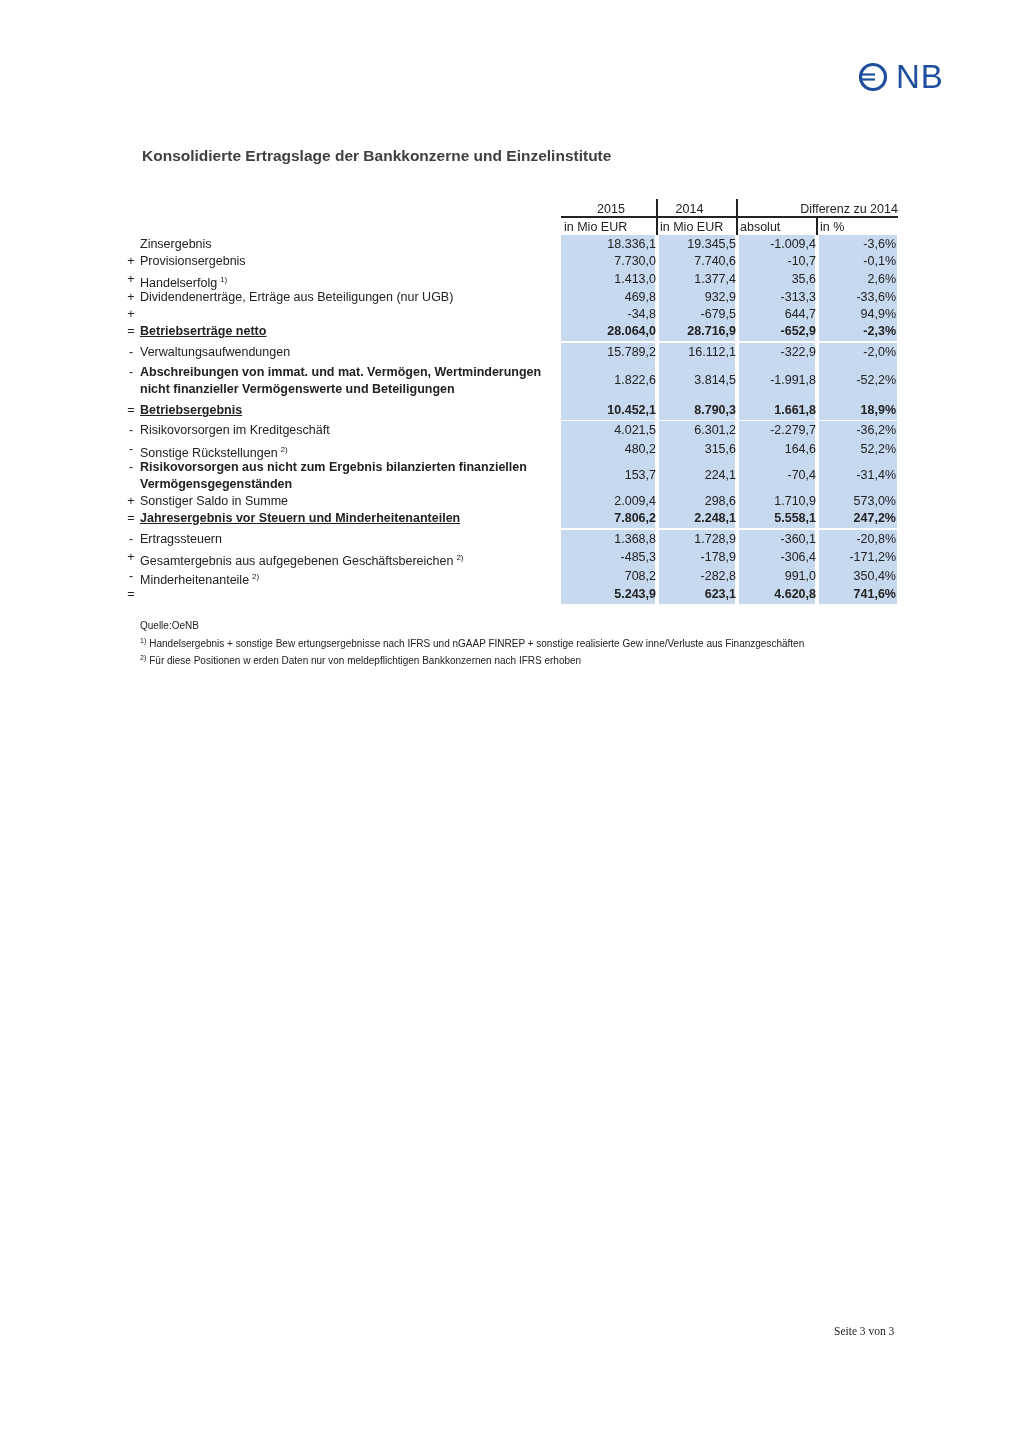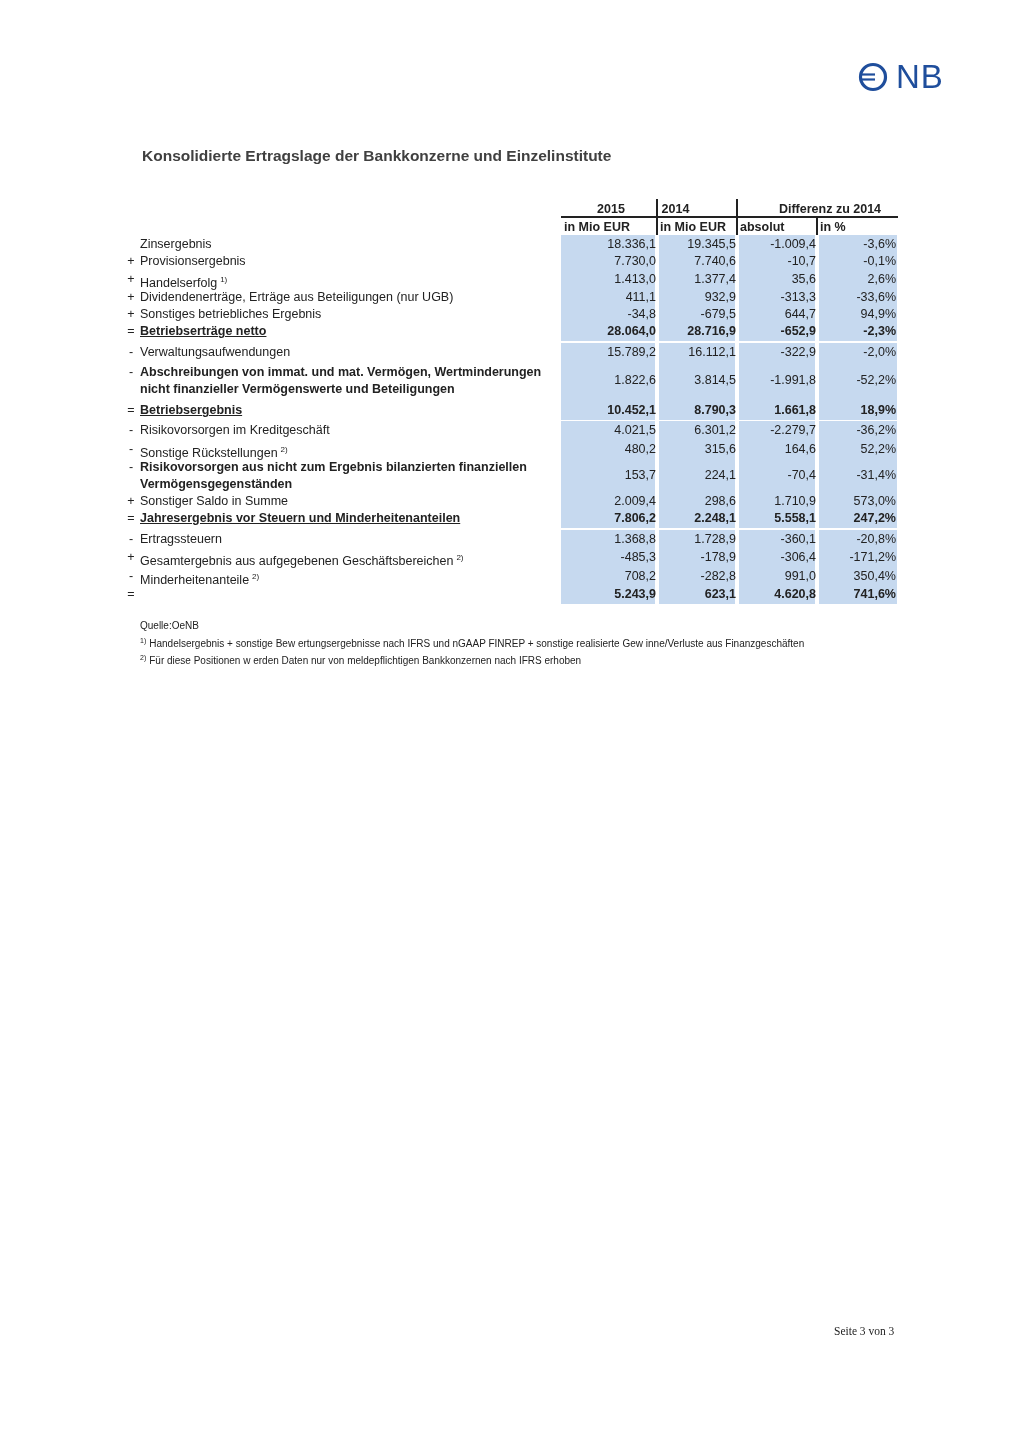--- a/index.html
+++ b/index.html
@@ -9,21 +9,21 @@
   .logo { position: absolute; left: 858px; top: 60px; width: 105px; height: 34px;
           display: flex; align-items: center; color: #1f4e9c; }
   .logo svg { display: block; }
   .logo-text { font-family: "Liberation Sans", sans-serif; font-size: 33px; font-weight: normal;
                letter-spacing: 1px; color: #1f4e9c; margin-left: 8px; line-height: 34px; }
 
   .title { position: absolute; left: 142px; top: 147px; font-size: 15.5px; font-weight: bold;
            color: #404040; white-space: nowrap; }
 
   
-  .hdr { position: absolute; font-size: 12.5px; color: #222; font-weight: bold; }
+  .hdr { position: absolute; font-size: 12.5px; color: #222; }
   .hdr-year { top: 202px; text-align: center; }
   .hdr-unit { top: 220px; }
   .hline { position: absolute; height: 2px; background: #222; }
   .vline { position: absolute; width: 2px; background: #222; }
 
   .col-bg { position: absolute; background: #c6d9ef; }
 
   .row { position: absolute; left: 0; width: 1019px; font-size: 12.5px; line-height: 17px; }
   .row .op { position: absolute; left: 126px; width: 10px; text-align: center; }
   .row .label { position: absolute; left: 140px; width: 420px; white-space: nowrap; }
@@ -51,22 +51,22 @@
     <circle cx="15" cy="15" r="12.5" fill="none" stroke="#1f4e9c" stroke-width="3.2"></circle>
     <line x1="3" y1="12.5" x2="17" y2="12.5" stroke="#1f4e9c" stroke-width="2.2"></line>
     <line x1="3" y1="17.5" x2="17" y2="17.5" stroke="#1f4e9c" stroke-width="2.2"></line>
   </svg>
   <span class="logo-text">NB</span>
 </div>
 
 <div class="title">Konsolidierte Ertragslage der Bankkonzerne und Einzelinstitute</div>
 
 <div class="hdr hdr-year" style="left:566px;width:90px;">2015</div>
-<div class="hdr hdr-year" style="left:643px;width:65px;">2014</div>
-<div class="hdr hdr-year" style="left:750px;width:160px;text-align:center;">Differenz zu 2014</div>
+<div class="hdr hdr-year" style="left:657px;width:65px;">2014</div>
+<div class="hdr hdr-year" style="left:769px;width:160px;text-align:center;">Differenz zu 2014</div>
 
 <div class="hline" style="left:561px;top:216px;width:337px;"></div>
 <div class="vline" style="left:656px;top:199px;height:36px;"></div>
 <div class="vline" style="left:736px;top:199px;height:36px;"></div>
 <div class="vline" style="left:816px;top:218px;height:17px;"></div>
 
 <div class="hdr hdr-unit" style="left:564px;">in Mio EUR</div>
 <div class="hdr hdr-unit" style="left:660px;">in Mio EUR</div>
 <div class="hdr hdr-unit" style="left:740px;">absolut</div>
 <div class="hdr hdr-unit" style="left:820px;">in %</div>
@@ -111,28 +111,27 @@
       <span class="op">+</span>
       <span class="label"><span>Handelserfolg</span><sup>1)</sup></span>
       <span class="v v0">1.413,0</span>
       <span class="v v1">1.377,4</span>
       <span class="v v2">35,6</span>
       <span class="v v3">2,6%</span>
     </div>
     <div class="row" style="top: 289px; height: 17px;">
       <span class="op">+</span>
       <span class="label"><span>Dividendenerträge, Erträge aus Beteiligungen (nur UGB)</span></span>
-      <span class="v v0">411,1</span>
+      <span class="v v0">469,8</span>
       <span class="v v1">932,9</span>
       <span class="v v2">-313,3</span>
       <span class="v v3">-33,6%</span>
     </div>
     <div class="row" style="top: 306px; height: 17px;">
       <span class="op">+</span>
-      <span class="label"><span>Sonstiges betriebliches Ergebnis</span></span>
       <span class="v v0">-34,8</span>
       <span class="v v1">-679,5</span>
       <span class="v v2">644,7</span>
       <span class="v v3">94,9%</span>
     </div>
     <div class="row bold" style="top: 323px; height: 17px;">
       <span class="op">=</span>
       <span class="label"><span>Betriebserträge netto</span></span>
       <span class="v v0">28.064,0</span>
       <span class="v v1">28.716,9</span>

